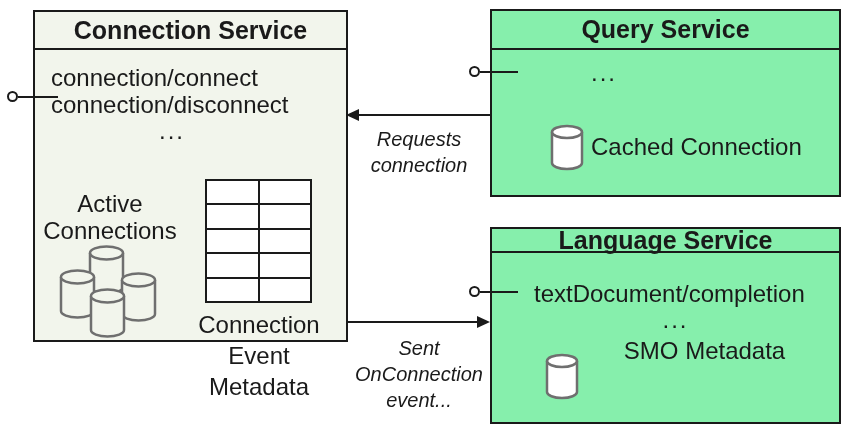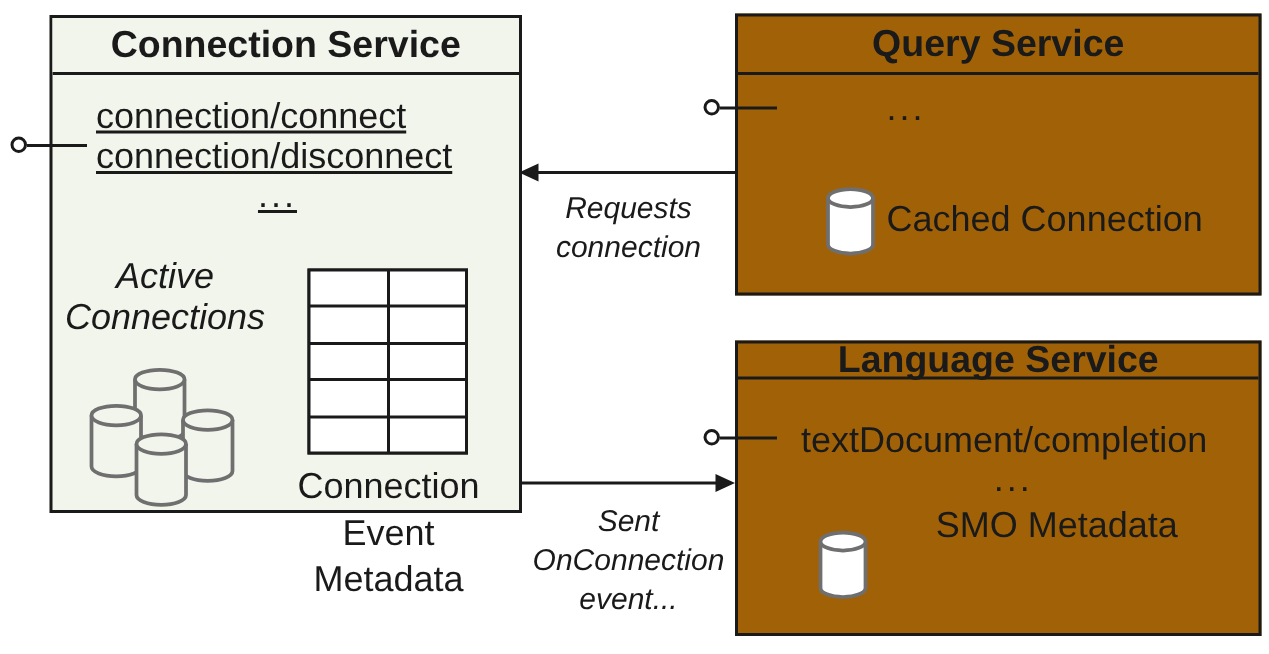--- a/index.html
+++ b/index.html
@@ -2,21 +2,21 @@
 <html><head>
 <meta charset="utf-8">
 <style>
   * { margin:0; padding:0; box-sizing:border-box; }
   html,body { background:#ffffff; }
   body { font-family:"Liberation Sans", sans-serif; color:#1a1a1a; }
   .canvas {
     position:relative; width:846px; height:436px; background:#ffffff; overflow:hidden;
   }
   .svc-box {
-    position:absolute; border:2px solid #1a1a1a; background:#a16207;
+    position:absolute; border:2px solid #1a1a1a; background:#86efac;
   }
   .svc-box.tinted { background:#f2f5ec; }
   .svc-header {
     width:100%; border-bottom:2px solid #1a1a1a; text-align:center;
     font-weight:bold; font-size:25px; display:flex; align-items:center; justify-content:center;
   }
   .abs { position:absolute; }
   .body-text { font-size:24px; line-height:27px; white-space:nowrap; }
   .center { text-align:center; }
   .ellipsis-line { font-size:24px; line-height:25px; text-align:center; letter-spacing:2px; }
@@ -47,27 +47,27 @@
   .cb-table > div { background:#ffffff; }
 </style>
 </head>
 <body>
 
 <div class="canvas">
 
   <div class="svc-box tinted" style="left:33px; top:10px; width:315px; height:332px;">
     <div class="svc-header" style="height:38px; background:#f2f5ec;">Connection Service</div>
 
-    <div class="abs body-text" style="left:29px; top:52px; width:242px;text-decoration:underline;">
+    <div class="abs body-text" style="left:16px; top:52px; width:242px;">
       <div>connection/connect</div>
       <div>connection/disconnect</div>
       <div class="ellipsis-line">...</div>
     </div>
 
-    <div class="abs body-text center" style="left:0px; top:159px; width:150px;font-style:italic;">
+    <div class="abs body-text center" style="left:0px; top:178px; width:150px;">
       <div>Active</div>
       <div>Connections</div>
     </div>
 
     <svg class="abs" style="left:24px; top:232px;" width="98" height="94" viewBox="0 0 98 94">
       <g stroke="#6f6f6f" stroke-width="2.5" fill="#f2f5ec">
 
         <g>
           <path d="M31 9 v34 a16.5 6.5 0 0 0 33 0 v-34"></path>
           <ellipse cx="47.5" cy="9" rx="16.5" ry="6.5"></ellipse>

